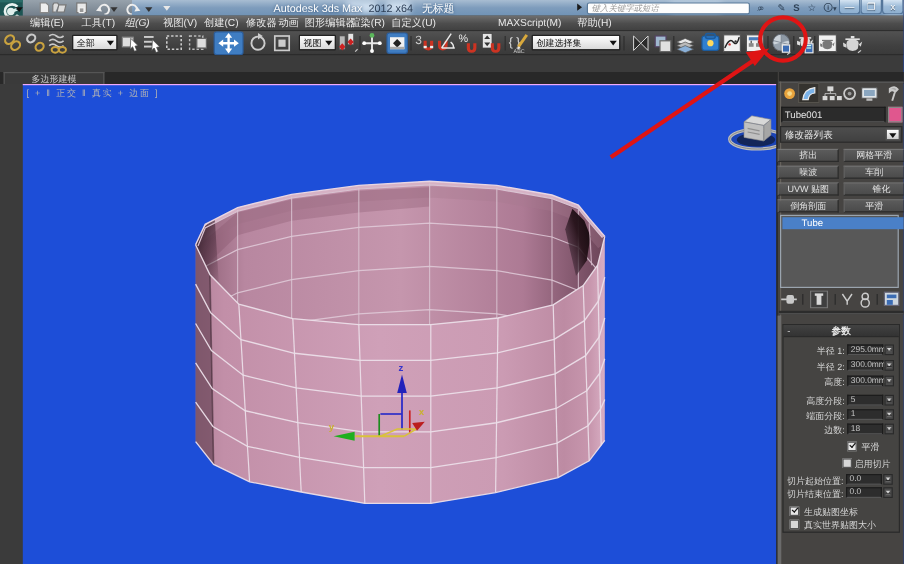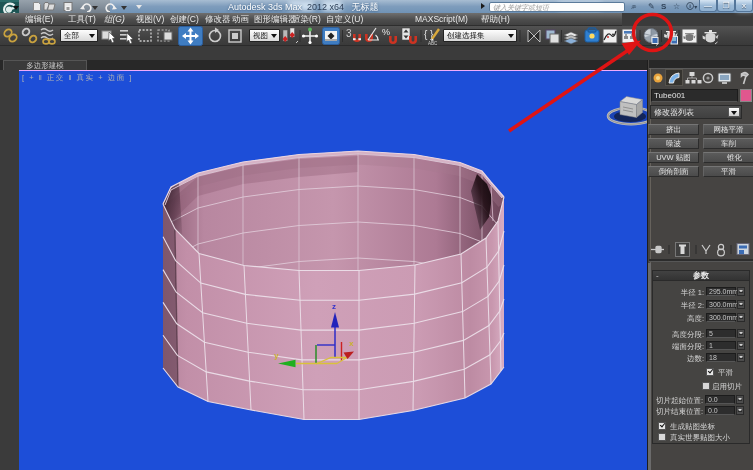--- a/index.html
+++ b/index.html
@@ -7,21 +7,21 @@
 .abs{position:absolute;}
 
 #title{left:0;top:0;width:753px;height:13px;background:linear-gradient(180deg,#a8bdd2,#7e9cbc 50%,#7093b6);}
 #qat{left:18px;top:0;width:92px;height:13px;background:linear-gradient(180deg,#97a2ac,#737f8b);}
 .glass{position:absolute;background:#ddebf8;filter:blur(2.5px);opacity:.85;border-radius:3px;}
 #ttl{left:228px;top:1px;font-size:9px;color:#fff;text-shadow:0 0 3px #5a7a9c,0 1px 2px #44658a;white-space:pre;}
 #srch{left:489px;top:1.5px;width:136px;height:10px;background:#fdfdfd;border:1px solid #5a7a9a;border-radius:2px;font-style:italic;font-size:7px;color:#999;line-height:10px;padding-left:3px;box-sizing:border-box;}
 .ticon{position:absolute;top:0;height:12px;font-size:8px;color:#304358;line-height:13px;}
 .wbtn{position:absolute;top:0;width:18px;height:12px;border:1px solid #54769a;border-top:none;background:linear-gradient(180deg,#d5e4f2,#9dbbd8 50%,#8fb0d0);border-radius:0 0 3px 3px;color:#fff;font-size:8px;text-align:center;line-height:11px;text-shadow:0 1px 1px #345;box-sizing:border-box;}
 
-#menubar{left:0;top:13px;width:622px;height:13px;background:linear-gradient(180deg,#6f6f6f,#4d4d4d 55%,#414141);border-bottom:1px solid #2e2e2e;box-sizing:border-box;}
+#menubar{left:0;top:13px;width:753px;height:13px;background:linear-gradient(180deg,#6f6f6f,#4d4d4d 55%,#414141);border-bottom:1px solid #2e2e2e;box-sizing:border-box;}
 #menubar .mi{position:absolute;top:0;font-size:8.5px;color:#e8e8e8;line-height:13px;white-space:nowrap;}
 
 #toolbar{left:0;top:26px;width:753px;height:20px;background:linear-gradient(180deg,#525252,#414141 60%,#3a3a3a);border-bottom:1px solid #2b2b2b;box-sizing:border-box;}
 .ddl{position:absolute;background:linear-gradient(180deg,#fdfdfd,#d9d9d9);border:1px solid #222;border-radius:1px;font-size:7.5px;color:#111;box-sizing:border-box;}
 .ddl .ar{position:absolute;right:2px;top:50%;margin-top:-2px;width:0;height:0;border:3px solid transparent;border-top:4px solid #111;}
 
 #ribbon{left:0;top:46px;width:753px;height:14px;background:#2d2d2d;}
 #ribbon .rtab{position:absolute;top:1px;height:13px;font-size:8.5px;color:#9a9a9a;line-height:13px;text-align:center;}
 #ribbon .active{background:linear-gradient(180deg,#454545,#393939);border:1px solid #5a5a5a;border-bottom:none;color:#d8d8d8;box-sizing:border-box;}
 #subtab{left:0;top:60px;width:753px;height:10px;background:#282828;}
@@ -447,36 +447,39 @@
         <rect x="70" y="4" width="13" height="9" rx="1" fill="#dfe5ea" stroke="#555"></rect>
         <rect x="72" y="6" width="9" height="5" fill="#8aa6c0"></rect>
         <rect x="74" y="13" width="5" height="2" fill="#bbb"></rect>
       </g>
       <path d="M95.5 15 l2.5 -8 m-4.5 -2 q4 -3 6.5 .5 l-2 2 q-2.5 -2.5 -4.5 -.5z" stroke="#c9c9c9" stroke-width="1.6" fill="#aaa"></path>
     </svg>
 
     <div class="field" style="left:3px;top:29px;width:87px;height:13px;font-size:8px;line-height:11px;background:#2b2b2b;color:#e4e4e4;">Tube001</div>
     <div class="abs" style="left:92px;top:29px;width:12px;height:13px;background:#e0578e;border:1px solid #888;box-sizing:border-box;"></div>
 
-    <div class="abs" style="left:2px;top:45px;width:92px;height:14px;background:linear-gradient(180deg,#4e4e4e,#404040);border:1px solid #2a2a2a;box-sizing:border-box;">
+    <div class="abs" style="left:2px;top:45px;width:102px;height:14px;background:linear-gradient(180deg,#4e4e4e,#404040);border:1px solid #2a2a2a;box-sizing:border-box;">
       <div class="abs" style="left:3px;top:1px;font-size:8px;color:#e8e8e8;line-height:12px;">修改器列表</div>
       <div class="abs" style="right:1px;top:1px;width:12px;height:10px;background:linear-gradient(180deg,#fff,#ccc);border:1px solid #555;box-sizing:border-box;">
         <div class="abs" style="left:2px;top:3px;width:0;height:0;border:3px solid transparent;border-top:4px solid #111;"></div>
       </div>
     </div>
 
     <div class="mbtn" style="left:0px;top:64px;">挤出</div>
       <div class="mbtn" style="left:55px;top:64px;">网格平滑</div>
     <div class="mbtn" style="left:0px;top:78px;">噪波</div>
       <div class="mbtn" style="left:55px;top:78px;">车削</div>
     <div class="mbtn" style="left:0px;top:92px;">UVW 贴图</div>
       <div class="mbtn" style="left:55px;top:92px;padding-left:12px;">锥化</div>
     <div class="mbtn" style="left:0px;top:106px;">倒角剖面</div>
       <div class="mbtn" style="left:55px;top:106px;">平滑</div>
 
+    <div class="abs" style="left:2px;top:119px;width:99px;height:61px;background:#585858;border:1px solid #9aa4ae;box-sizing:border-box;">
+      <div class="abs" style="left:1px;top:1px;width:95px;height:10px;background:#4a80c8;font-size:8px;color:#fff;line-height:10px;padding-left:16px;">Tube</div>
+    </div>
 
     <svg class="abs" style="left:0;top:182px;" width="106" height="15" viewBox="0 0 106 15">
       <g stroke="#c9c9c9" stroke-width="1.3" fill="none">
         <line x1="3" y1="7.5" x2="8" y2="7.5"></line>
         <rect x="8" y="4.5" width="5" height="6" rx="1" fill="#c9c9c9"></rect>
         <line x1="13" y1="7.5" x2="16" y2="7.5"></line>
       </g>
       <line x1="21" y1="3" x2="21" y2="12" stroke="#2a2a2a"></line>
       <rect x="27.5" y="0.5" width="14" height="14" fill="#3f3f3f" stroke="#777"></rect>
       <rect x="32.5" y="3" width="4" height="9" fill="#d9d9d9"></rect>

